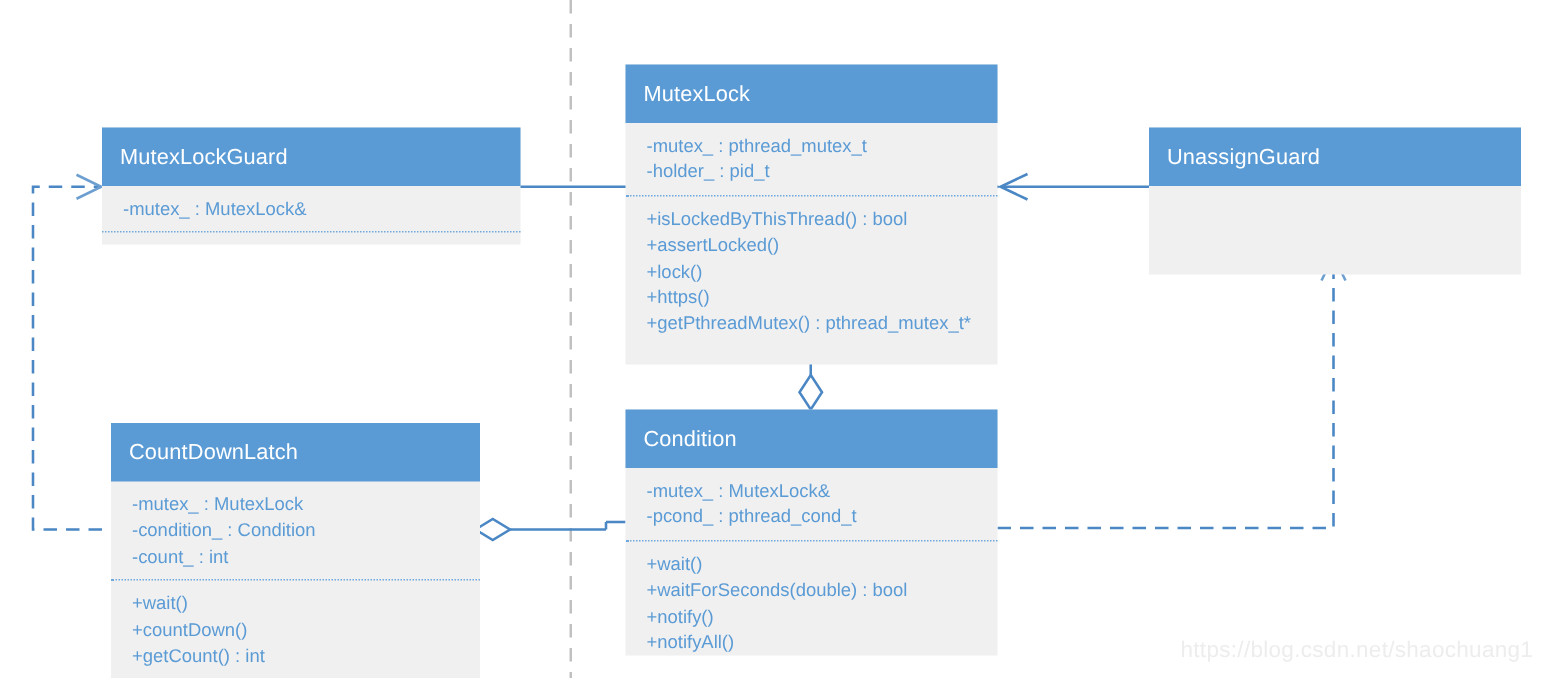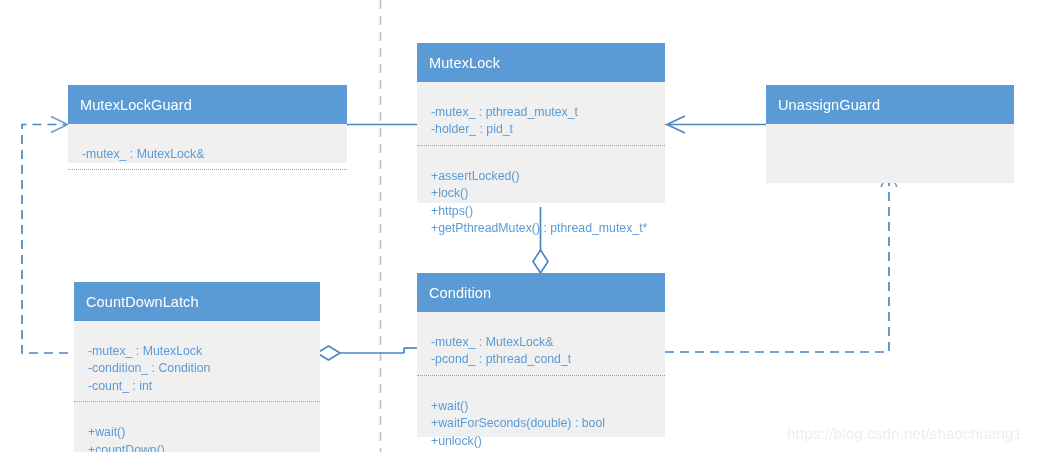--- a/index.html
+++ b/index.html
@@ -38,21 +38,21 @@
     background: #5B9BD5;
     color: #ffffff;
     font-size: 14.5px;
     line-height: 1;
     padding: 13px 0 0 12px;
     height: 39px;
     letter-spacing: .1px;
   }
   .uml-compartment {
     box-sizing: border-box;
-    padding: 22px 0 6px 14px;
+    padding: 7px 0 6px 14px;
   }
   .uml-compartment.attrs {
     border-bottom: 1px dotted #6FA8DC;
   }
   .uml-compartment.empty {
     padding: 0;
     min-height: 22px;
   }
   .uml-line {
     color: #5B9BD5;
@@ -113,27 +113,28 @@
   </svg>
 
   <div class="uml-class" style="left:68px; top:85px; width:279px; height:78px;">
     <div class="uml-header">MutexLockGuard</div>
     <div class="uml-compartment attrs">
       <div class="uml-line">-mutex_ : MutexLock&amp;</div>
     </div>
     <div class="uml-compartment empty"></div>
   </div>
 
-  <div class="uml-class" style="left:417px; top:43px; width:248px; height:160px;">
+  <div class="uml-class" style="left:417px; top:43px; width:248px; height:200px;">
     <div class="uml-header">MutexLock</div>
     <div class="uml-compartment attrs">
       <div class="uml-line">-mutex_ : pthread_mutex_t</div>
       <div class="uml-line">-holder_ : pid_t</div>
     </div>
     <div class="uml-compartment">
+      <div class="uml-line">+isLockedByThisThread() : bool</div>
       <div class="uml-line">+assertLocked()</div>
       <div class="uml-line">+lock()</div>
       <div class="uml-line">+https()</div>
       <div class="uml-line">+getPthreadMutex() : pthread_mutex_t*</div>
     </div>
   </div>
 
   <div class="uml-class" style="left:766px; top:85px; width:248px; height:98px;">
     <div class="uml-header">UnassignGuard</div>
     <div class="uml-compartment empty"></div>
@@ -155,19 +156,20 @@
 
   <div class="uml-class" style="left:417px; top:273px; width:248px; height:164px;">
     <div class="uml-header">Condition</div>
     <div class="uml-compartment attrs">
       <div class="uml-line">-mutex_ : MutexLock&amp;</div>
       <div class="uml-line">-pcond_ : pthread_cond_t</div>
     </div>
     <div class="uml-compartment">
       <div class="uml-line">+wait()</div>
       <div class="uml-line">+waitForSeconds(double) : bool</div>
-      <div class="uml-line">+unlock()</div>
+      <div class="uml-line">+notify()</div>
+      <div class="uml-line">+notifyAll()</div>
     </div>
   </div>
 
   <div class="watermark" style="left:787px; top:425px;">https://blog.csdn.net/shaochuang1</div>
 
 </div>
 
 </body></html>

